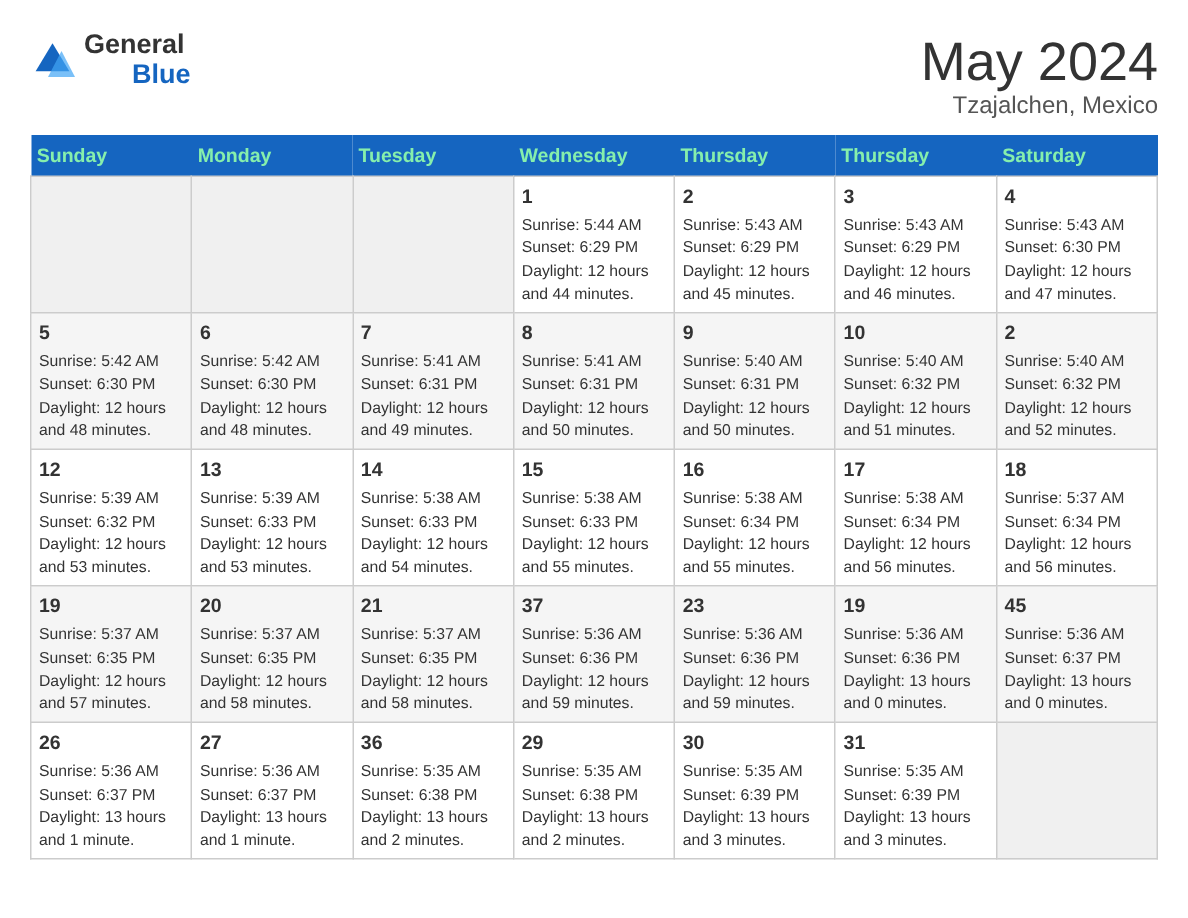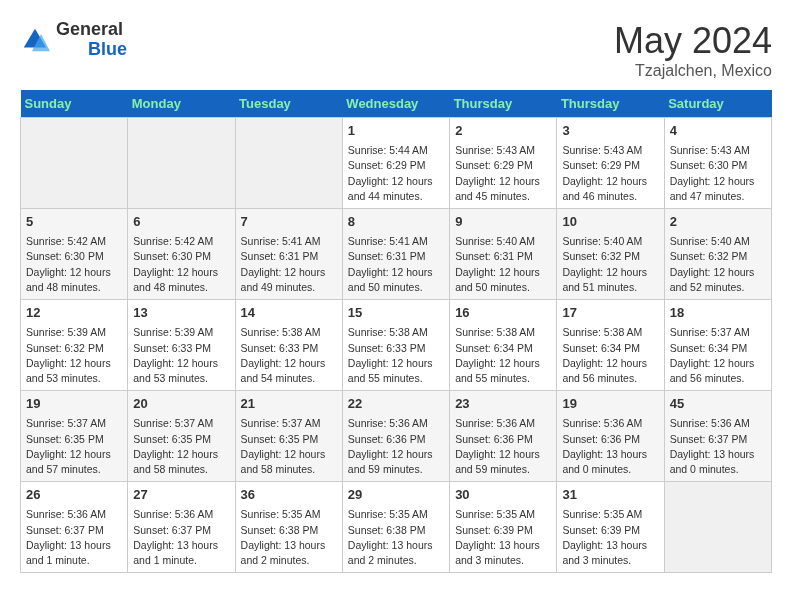--- a/index.html
+++ b/index.html
@@ -220,21 +220,21 @@
         </td>
         <td>
           <span class="day-number">20</span>
           <div class="day-info">Sunrise: 5:37 AM<br>Sunset: 6:35 PM<br>Daylight: 12 hours<br>and 58 minutes.</div>
         </td>
         <td>
           <span class="day-number">21</span>
           <div class="day-info">Sunrise: 5:37 AM<br>Sunset: 6:35 PM<br>Daylight: 12 hours<br>and 58 minutes.</div>
         </td>
         <td>
-          <span class="day-number">22</span>
+          <span class="day-number">37</span>
           <div class="day-info">Sunrise: 5:36 AM<br>Sunset: 6:36 PM<br>Daylight: 12 hours<br>and 59 minutes.</div>
         </td>
         <td>
           <span class="day-number">23</span>
           <div class="day-info">Sunrise: 5:36 AM<br>Sunset: 6:36 PM<br>Daylight: 12 hours<br>and 59 minutes.</div>
         </td>
         <td>
           <span class="day-number">19</span>
           <div class="day-info">Sunrise: 5:36 AM<br>Sunset: 6:36 PM<br>Daylight: 13 hours<br>and 0 minutes.</div>
         </td>

